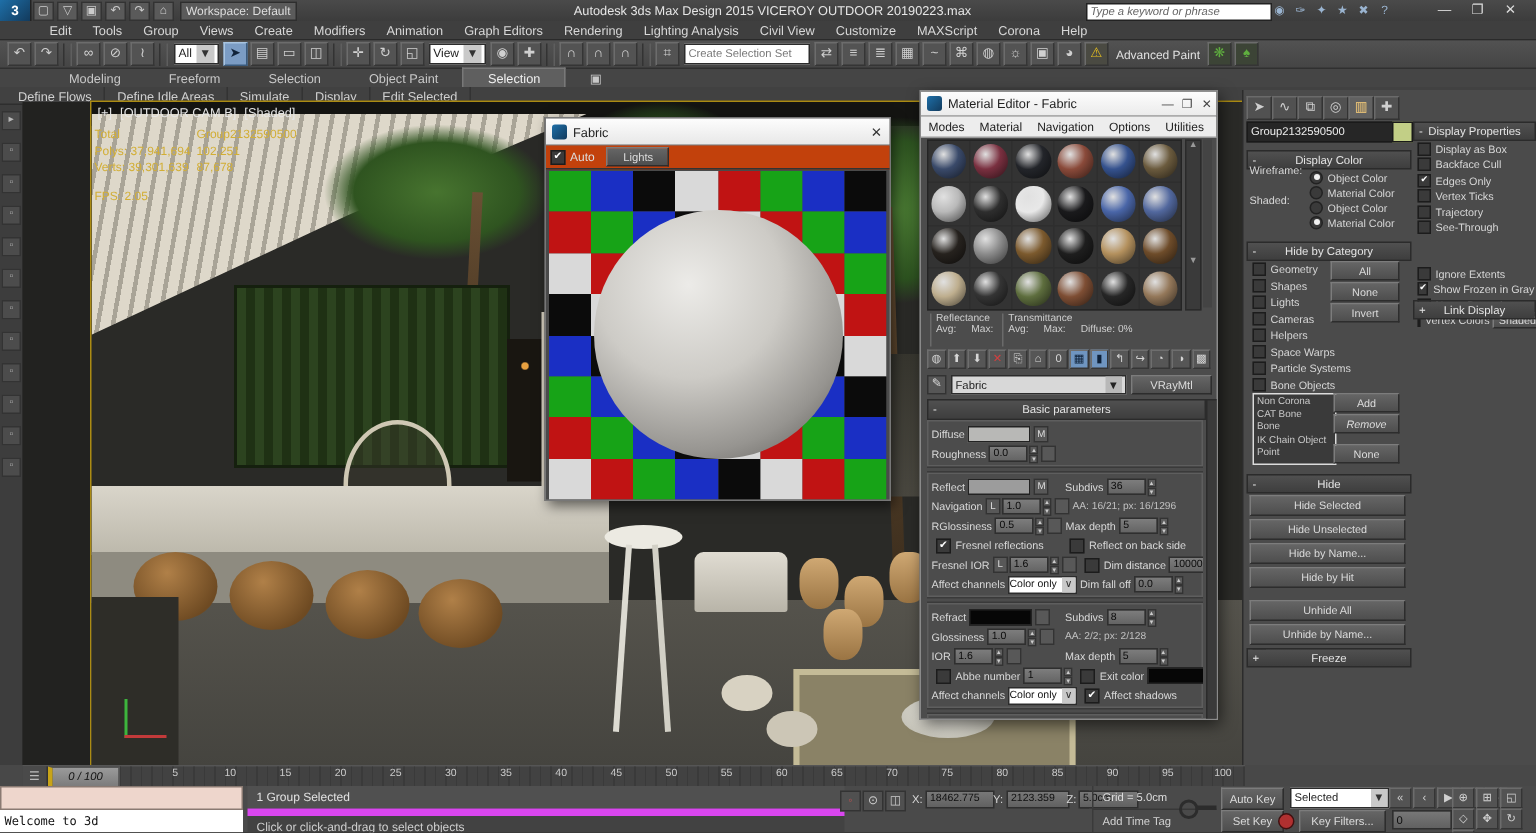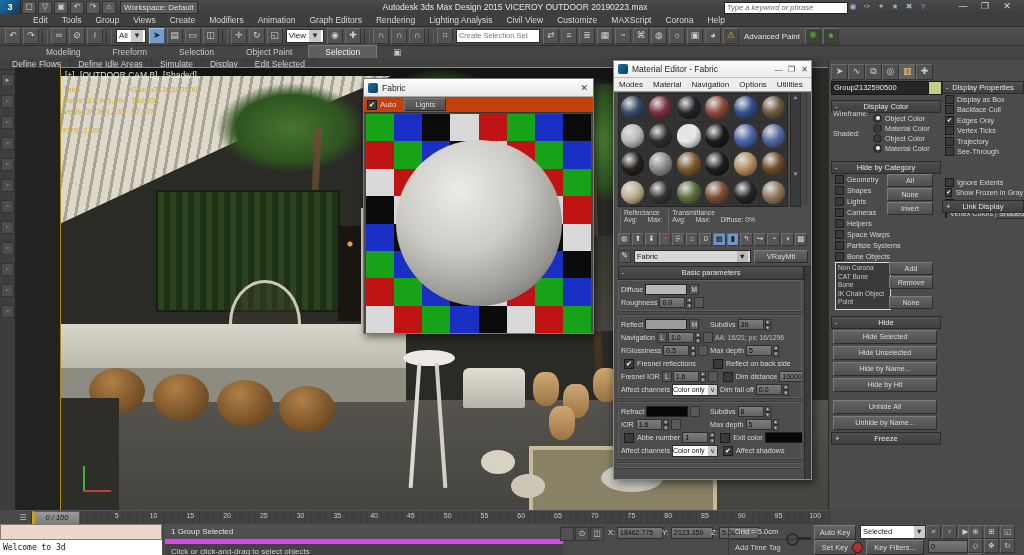--- a/index.html
+++ b/index.html
@@ -734,20 +734,34 @@
               <span class="plabel">Subdivs</span>
               <span class="pfield">8</span>
               <span class="pspin">
                 <b>▲</b>
                 <b>▼</b>
               </span>
             </div>
           </div>
           <div class="prow">
             <div class="pcell">
+              <span class="plabel">Glossiness</span>
+              <span class="pfield">1.0</span>
+              <span class="pspin">
+                <b>▲</b>
+                <b>▼</b>
+              </span>
+              <span class="pm"> </span>
+            </div>
+            <div class="pcell">
+              <span class="ptext">AA: 2/2; px: 2/128</span>
+            </div>
+          </div>
+          <div class="prow">
+            <div class="pcell">
               <span class="plabel">IOR</span>
               <span class="pfield">1.6</span>
               <span class="pspin">
                 <b>▲</b>
                 <b>▼</b>
               </span>
               <span class="pm"> </span>
             </div>
             <div class="pcell">
               <span class="plabel">Max depth</span>

